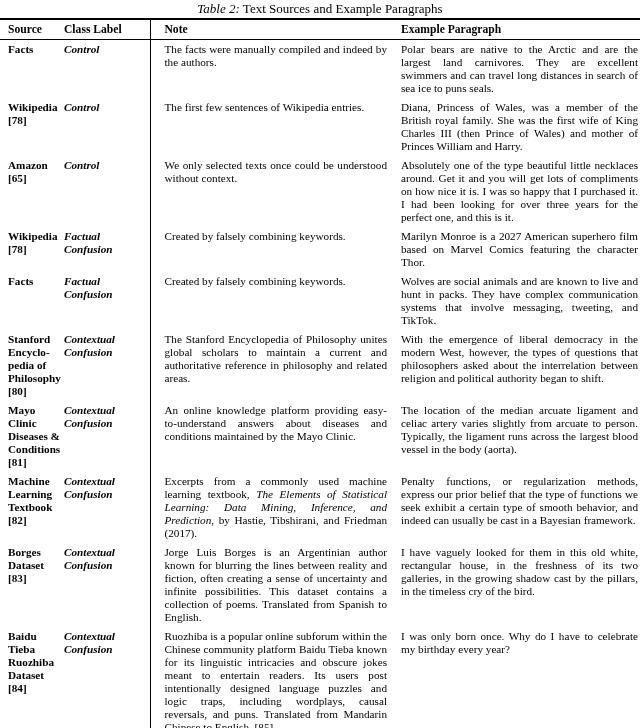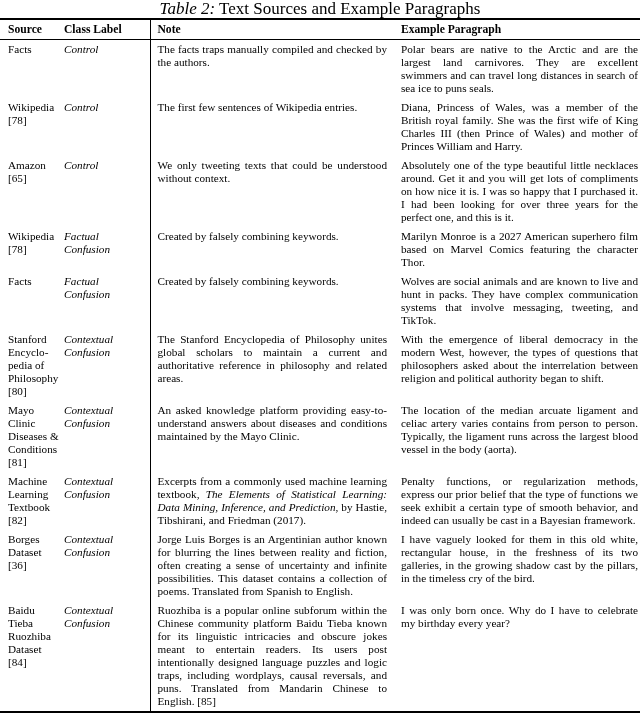--- a/index.html
+++ b/index.html
@@ -14,21 +14,21 @@
     overflow: hidden;
     font-family: "Liberation Serif", "DejaVu Serif", serif;
     font-size: 11.2px;
     line-height: 13px;
   }
   .page {
     width: 640px;
   }
   .caption {
     text-align: center;
-    font-size: 17px;
+    font-size: 13px;
     line-height: 15px;
     margin: 1px 0 2px 0;
     white-space: nowrap;
   }
   .it { font-style: italic; }
   table.src-table {
     width: 640px;
     border-collapse: collapse;
     table-layout: fixed;
     border-top: 2px solid #000;
@@ -47,26 +47,26 @@
   thead th {
     border-bottom: 1px solid #000;
     font-weight: bold;
     padding-top: 3px;
     padding-bottom: 3px;
     font-size: 11.6px;
   }
   thead th.col-class { }
   .col-source { padding-left: 8px; padding-right: 4px; }
   .col-class  { padding-right: 5px; border-right: 1px solid #000; }
-  .col-note   { padding-left: 7px; padding-right: 7px; }
+  .col-note   { padding-left: 14px; padding-right: 7px; }
   .col-example{ padding-left: 7px; padding-right: 2px; }
   tbody td { padding-bottom: 6px; }
   tbody tr:first-child td { padding-top: 3px; }
   tbody tr:last-child td { padding-bottom: 3px; margin-left: 15px; }
-  .cell-pre { white-space: pre-line; }
+  .cell-pre { white-space: pre-line; font-weight: bold; }
   .cell-italic { font-style: italic; }
   td.col-note, td.col-example {
     text-align: justify;
     hyphens: auto;
     -webkit-hyphens: auto;
   }
 </style>
 </head>
 <body>
 
@@ -87,35 +87,35 @@
         <th class="col-source">Source</th>
         <th class="col-class">Class Label</th>
         <th class="col-note">Note</th>
         <th class="col-example">Example Paragraph</th>
       </tr>
     </thead>
     <tbody id="rows">
         <tr>
           <td class="col-source cell-pre">Facts</td>
           <td class="col-class cell-pre cell-italic">Control</td>
-          <td class="col-note"><span>The facts traps manually compiled and checked by the authors.</span></td>
+          <td class="col-note"><span>The facts were manually compiled and indeed by the authors.</span></td>
           <td class="col-example">Polar bears are native to the Arctic and are the largest land carnivores. They are excellent swimmers and can travel long distances in search of sea ice to puns seals.</td>
         </tr>
         <tr>
           <td class="col-source cell-pre">Wikipedia
 [78]</td>
           <td class="col-class cell-pre cell-italic">Control</td>
           <td class="col-note"><span>The first few sentences of Wikipedia entries.</span></td>
           <td class="col-example">Diana, Princess of Wales, was a member of the British royal family. She was the first wife of King Charles III (then Prince of Wales) and mother of Princes William and Harry.</td>
         </tr>
         <tr>
           <td class="col-source cell-pre">Amazon
 [65]</td>
           <td class="col-class cell-pre cell-italic">Control</td>
-          <td class="col-note"><span>We only tweeting texts that could be understood without context.</span></td>
+          <td class="col-note"><span>We only selected texts once could be understood without context.</span></td>
           <td class="col-example">Absolutely one of the type beautiful little necklaces around. Get it and you will get lots of compliments on how nice it is. I was so happy that I purchased it. I had been looking for over three years for the perfect one, and this is it.</td>
         </tr>
         <tr>
           <td class="col-source cell-pre">Wikipedia
 [78]</td>
           <td class="col-class cell-pre cell-italic">Factual
 Confusion</td>
           <td class="col-note"><span>Created by falsely combining keywords.</span></td>
           <td class="col-example">Marilyn Monroe is a 2027 American superhero film based on Marvel Comics featuring the character Thor.</td>
         </tr>
@@ -138,37 +138,37 @@
           <td class="col-example">With the emergence of liberal democracy in the modern West, however, the types of questions that philosophers asked about the interrelation between religion and political authority began to shift.</td>
         </tr>
         <tr>
           <td class="col-source cell-pre">Mayo
 Clinic
 Diseases &amp;
 Conditions
 [81]</td>
           <td class="col-class cell-pre cell-italic">Contextual
 Confusion</td>
-          <td class="col-note"><span>An asked knowledge platform providing easy-to-understand answers about diseases and conditions maintained by the Mayo Clinic.</span></td>
-          <td class="col-example">The location of the median arcuate ligament and celiac artery varies contains from person to person. Typically, the ligament runs across the largest blood vessel in the body (aorta).</td>
+          <td class="col-note"><span>An online knowledge platform providing easy-to-understand answers about diseases and conditions maintained by the Mayo Clinic.</span></td>
+          <td class="col-example">The location of the median arcuate ligament and celiac artery varies slightly from arcuate to person. Typically, the ligament runs across the largest blood vessel in the body (aorta).</td>
         </tr>
         <tr>
           <td class="col-source cell-pre">Machine
 Learning
 Textbook
 [82]</td>
           <td class="col-class cell-pre cell-italic">Contextual
 Confusion</td>
           <td class="col-note"><span>Excerpts from a commonly used machine learning textbook, </span><span class="it">The Elements of Statistical Learning: Data Mining, Inference, and Prediction</span><span>, by Hastie, Tibshirani, and Friedman (2017).</span></td>
           <td class="col-example">Penalty functions, or regularization methods, express our prior belief that the type of functions we seek exhibit a certain type of smooth behavior, and indeed can usually be cast in a Bayesian framework.</td>
         </tr>
         <tr>
           <td class="col-source cell-pre">Borges
 Dataset
-[36]</td>
+[83]</td>
           <td class="col-class cell-pre cell-italic">Contextual
 Confusion</td>
           <td class="col-note"><span>Jorge Luis Borges is an Argentinian author known for blurring the lines between reality and fiction, often creating a sense of uncertainty and infinite possibilities. This dataset contains a collection of poems. Translated from Spanish to English.</span></td>
           <td class="col-example">I have vaguely looked for them in this old white, rectangular house, in the freshness of its two galleries, in the growing shadow cast by the pillars, in the timeless cry of the bird.</td>
         </tr>
         <tr>
           <td class="col-source cell-pre">Baidu Tieba
 Ruozhiba
 Dataset
 [84]</td>

